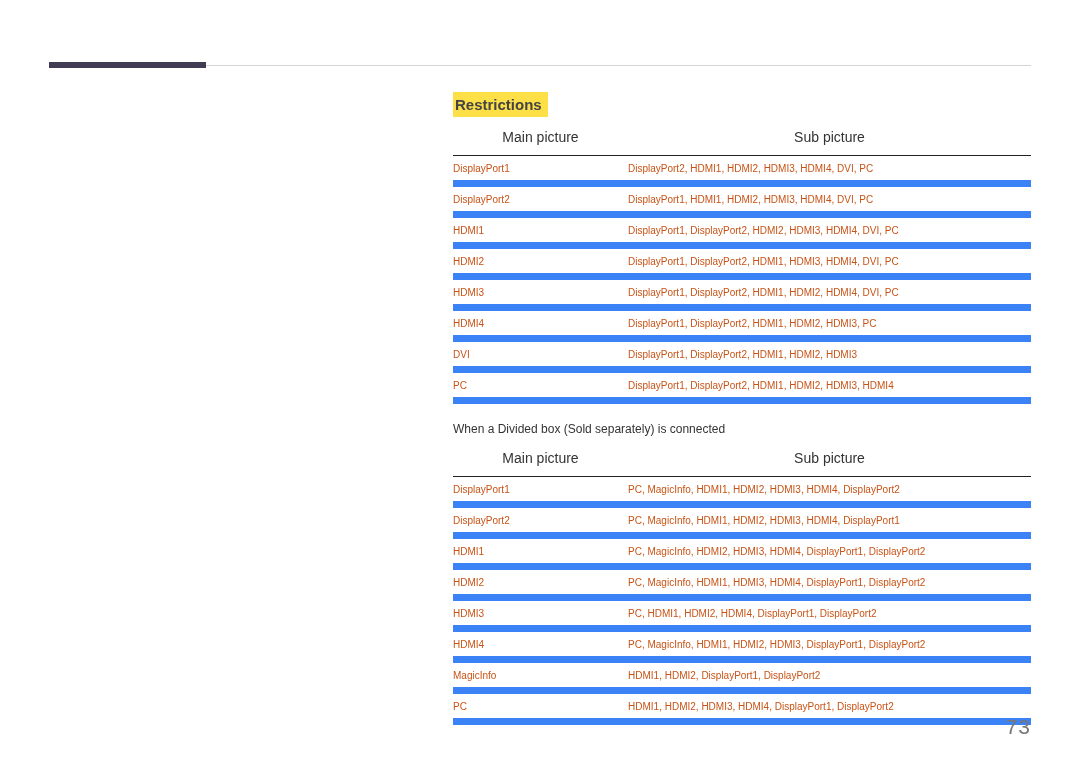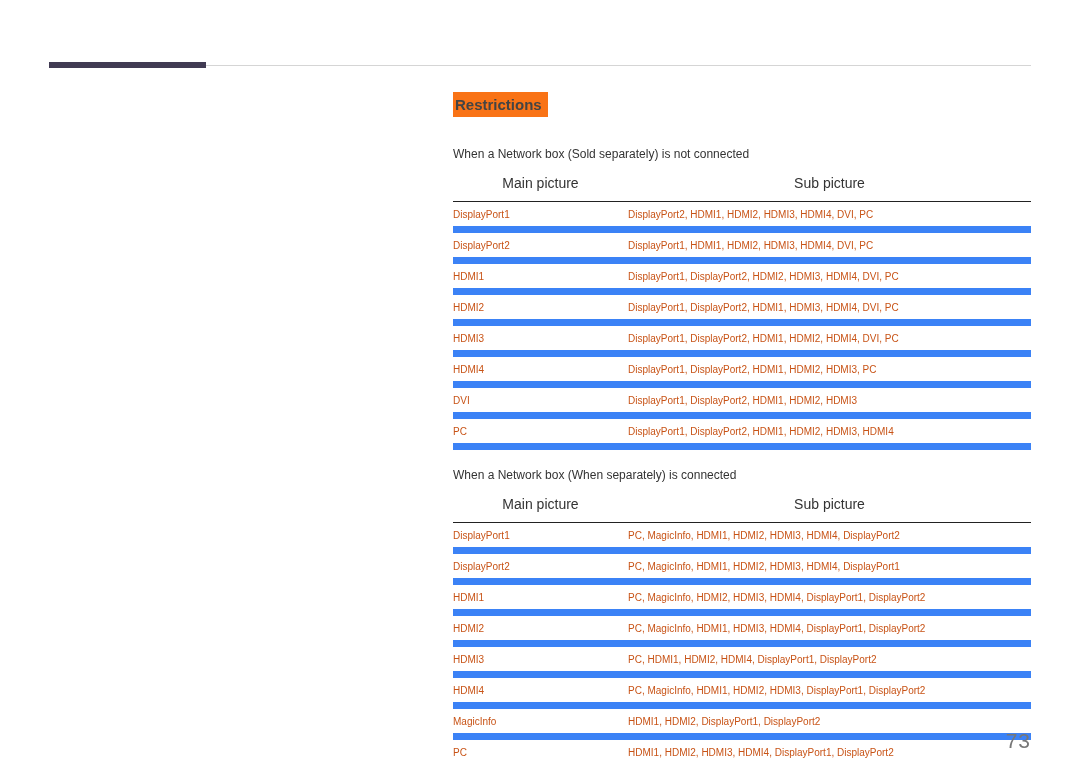--- a/index.html
+++ b/index.html
@@ -21,21 +21,21 @@
 
   .content {
     position: absolute;
     left: 453px;
     top: 92px;
     width: 578px;
   }
 
   .section-title {
     display: inline-block;
-    background: #f97316;
+    background: #fde047;
     color: #444;
     font-size: 15px;
     font-weight: 700;
     padding: 4px 6px 4px 2px;
     margin-bottom: 12px;
   }
 
   .note {
     font-size: 10px;
     color: #9a9a9a;
@@ -70,41 +70,40 @@
     padding: 7px 0 6px 0;
     border-bottom: 7px solid #3b82f6;
     vertical-align: middle;
   }
   .tbl td.main-col { width: 175px; }
   .sub-item { white-space: nowrap; }
 
   .page-num {
     position: absolute;
     right: 49px;
-    bottom: 10px;
+    bottom: 24px;
     font-size: 21px;
     color: #777;
     letter-spacing: 1px;
   }
 </style>
 </head>
 <body>
 
 <div class="header-line"></div>
 <div class="header-accent"></div>
 
 <div class="content">
 
   <div class="section-title">Restrictions</div>
 
   <div id="notes-container">
     </div>
 
   <div id="tables-container">
-      <div class="subhead">When a Network box (Sold separately) is not connected</div>
       <table class="tbl">
         <thead>
           <tr>
             <th class="col-main">Main picture</th>
             <th>Sub picture</th>
           </tr>
         </thead>
         <tbody>
           <tr>
             <td class="main-col">DisplayPort1</td>
@@ -133,21 +132,21 @@
           <tr>
             <td class="main-col">DVI</td>
             <td><span class="sub-item">DisplayPort1</span>, <span class="sub-item">DisplayPort2</span>, <span class="sub-item">HDMI1</span>, <span class="sub-item">HDMI2</span>, <span class="sub-item">HDMI3</span></td>
           </tr>
           <tr>
             <td class="main-col">PC</td>
             <td><span class="sub-item">DisplayPort1</span>, <span class="sub-item">DisplayPort2</span>, <span class="sub-item">HDMI1</span>, <span class="sub-item">HDMI2</span>, <span class="sub-item">HDMI3</span>, <span class="sub-item">HDMI4</span></td>
           </tr>
         </tbody>
       </table>
-      <div class="subhead">When a Network box (When separately) is connected</div>
+      <div class="subhead">When a Divided box (Sold separately) is connected</div>
       <table class="tbl">
         <thead>
           <tr>
             <th class="col-main">Main picture</th>
             <th>Sub picture</th>
           </tr>
         </thead>
         <tbody>
           <tr>
             <td class="main-col">DisplayPort1</td>

